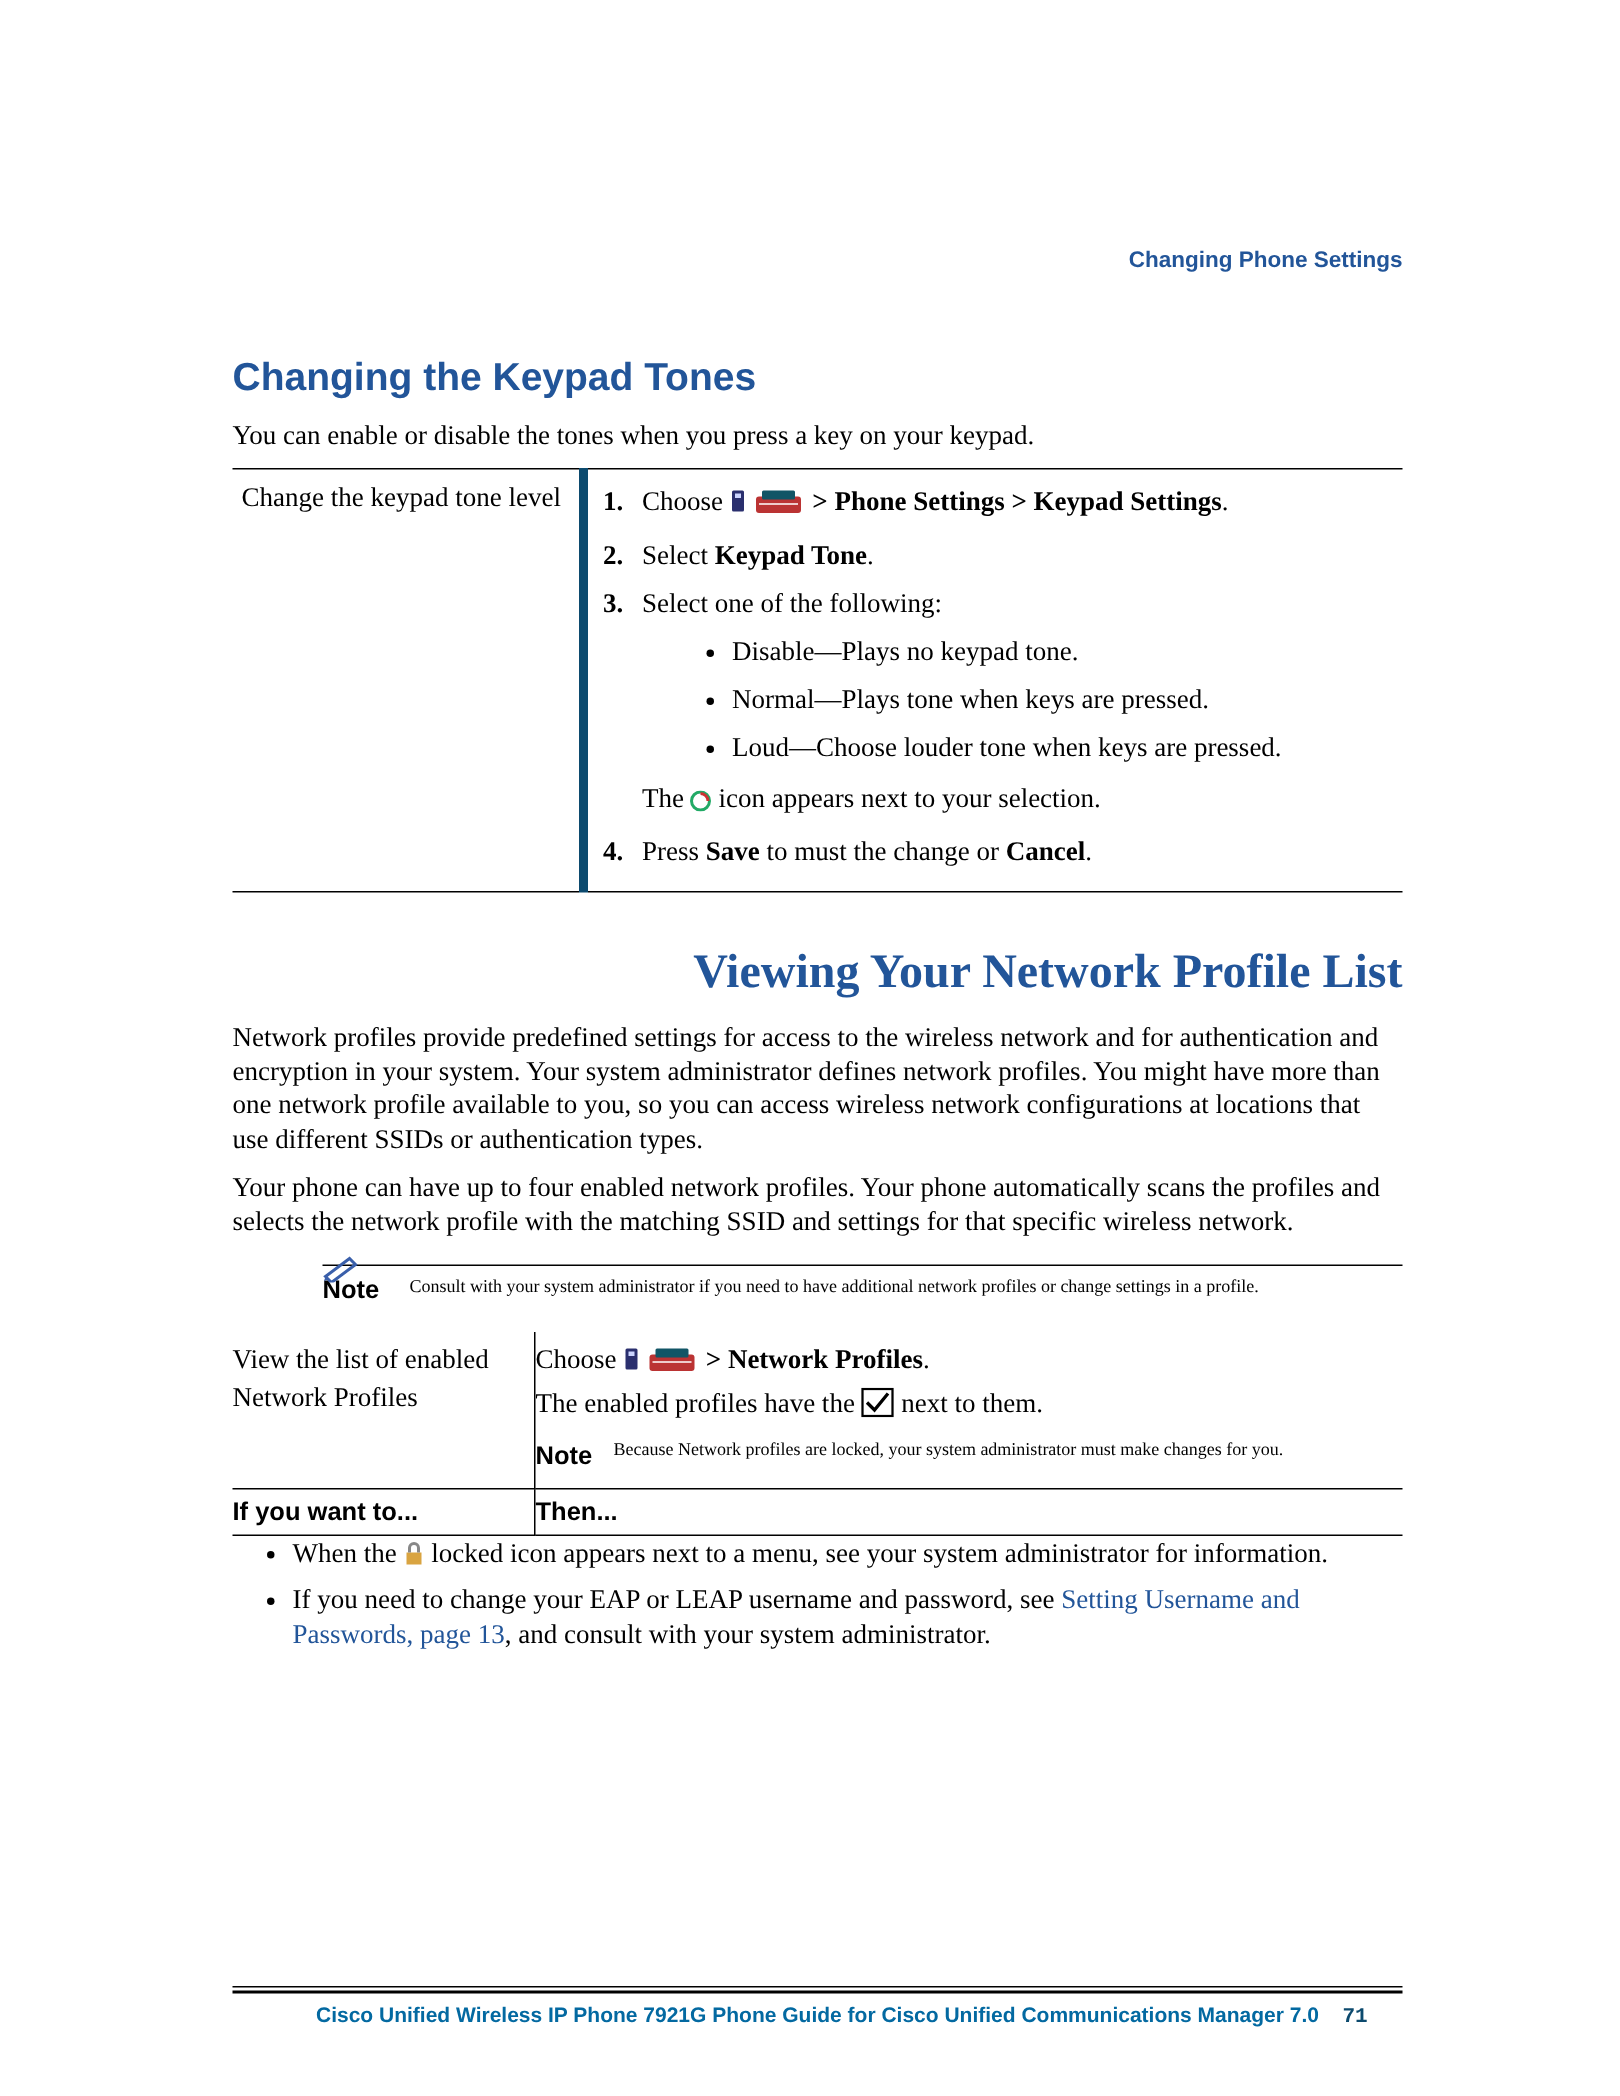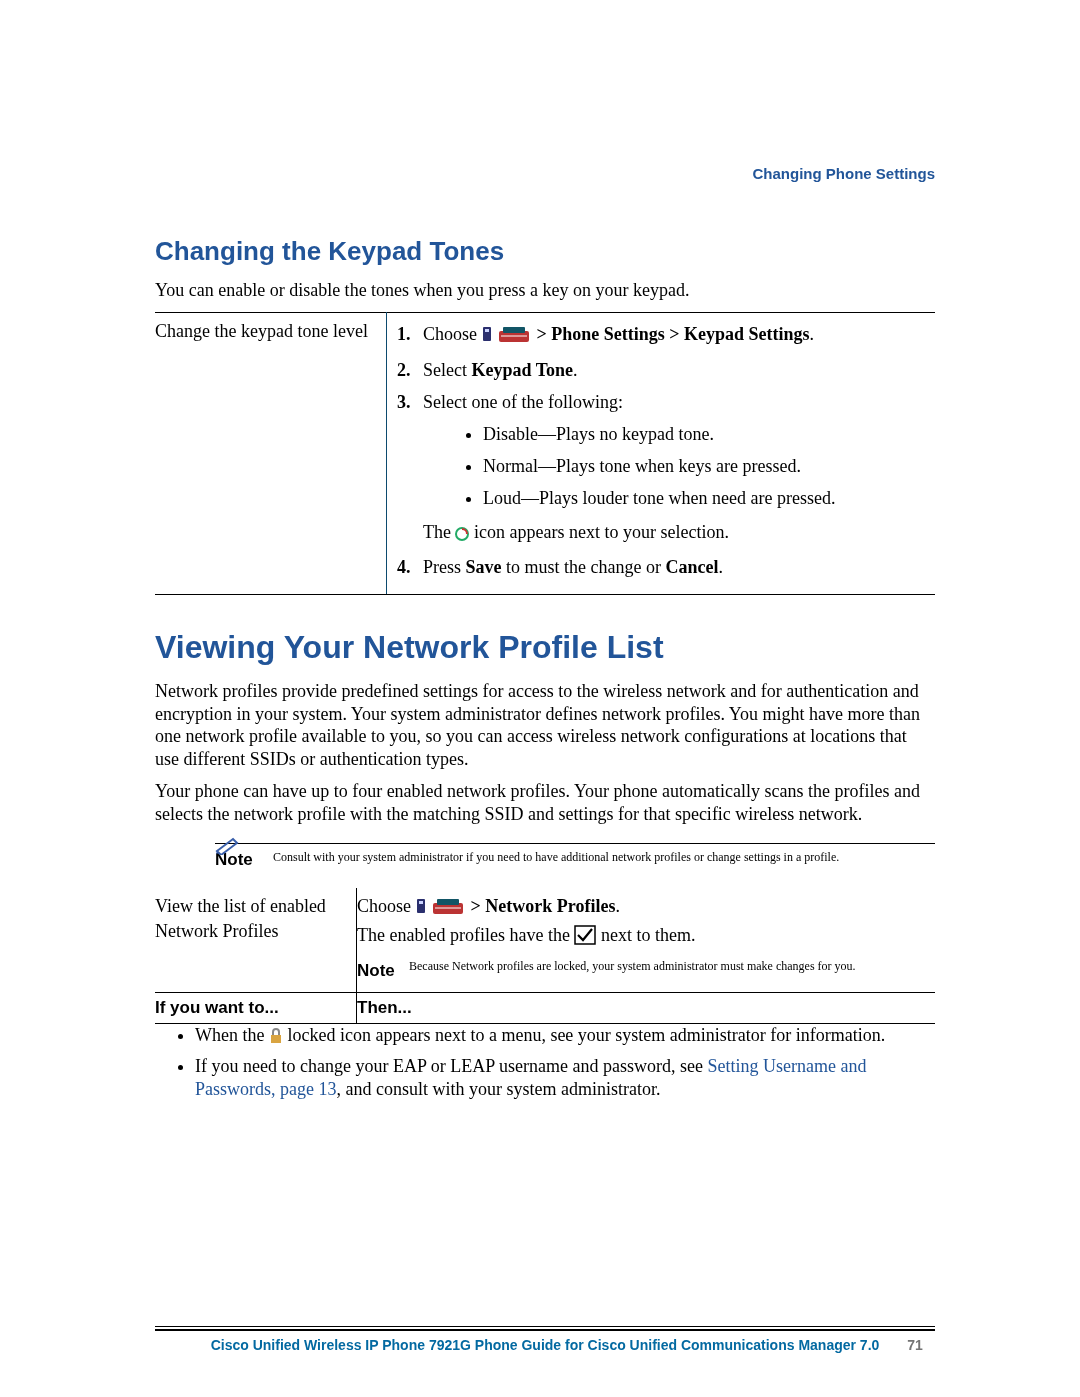--- a/index.html
+++ b/index.html
@@ -38,46 +38,48 @@
     right: var(--right-pad);
   }
   h2.sec-h {
     font-family: Arial, Helvetica, sans-serif;
     font-weight: bold;
     color: var(--cisco-blue);
     font-size: 26px;
     margin: 0 0 12px 0;
   }
   h1.sec-h {
-    font-family: Liberation Sans, sans-serif;
+    font-family: Liberation Serif, serif;
     font-weight: bold;
     color: var(--cisco-blue);
     font-size: 32px;
     margin: 34px 0 14px 0;
+    text-align: right;
   }
   p.body {
     font-size: 18px;
     line-height: 1.25;
     margin: 0 0 10px 0;
   }
   
   table.proc {
     border-collapse: collapse;
     width: 100%;
     font-size: 18px;
   }
   table.proc td {
     border-top: 1px solid #000;
     border-bottom: 1px solid #000;
     vertical-align: top;
     padding: 8px 6px 8px 0;
   }
   table.proc td.left {
     width: 225px;
-    border-right: 1px solid #0c4a6e;
+    border-right: 6px solid #0c4a6e;
+    text-align: center;
   }
   ol.steps {
     margin: 0;
     padding-left: 28px;
   }
   ol.steps > li {
     font-weight: bold;
     padding-left: 8px;
     margin-bottom: 6px;
     line-height: 1.45;
@@ -214,21 +216,21 @@
     border-top: 2px solid #000;
     padding-top: 6px;
     display: flex;
     justify-content: space-between;
     align-items: baseline;
     font-family: Arial, Helvetica, sans-serif;
     font-weight: bold;
     font-size: 14px;
   }
   .footer .booktitle { color: #0369a1; flex:1; text-align:center;}
-  .footer .pagenum { color: #737373; width:40px; text-align:center;}
+  .footer .pagenum { color: #0c4a6e; width:40px; text-align:left;font-family:Liberation Mono, monospace;}
   .footer::before{
     content:"";
     position:absolute;
     left:0; right:0; top:-5px;
     border-top:1px solid #000;
   }
 </style>
 </head>
 <body>
 
@@ -264,21 +266,21 @@
               <b class="term"> &gt; Phone Settings &gt; Keypad Settings</b><span>.</span>
             </li>
             <li>
               <span>Select </span><b class="term">Keypad Tone</b><span>.</span>
             </li>
             <li>
               <span>Select one of the following:</span>
               <ul class="opts">
                 <li>Disable—Plays no keypad tone.</li>
                 <li>Normal—Plays tone when keys are pressed.</li>
-                <li>Loud—Plays louder tone when need are pressed.</li>
+                <li>Loud—Choose louder tone when keys are pressed.</li>
               </ul>
               <span class="step-aux">
                 <span>The </span>
                 <span class="icon-select">
                   <svg width="14" height="14">
                         <circle cx="7" cy="7" r="6" fill="none" stroke="#2a6" stroke-width="2"></circle>
                         <path d="M7 2 A5 5 0 0 1 12 7" stroke="#c33" stroke-width="2" fill="none"></path>
                       </svg>
                 </span>
                 <span> icon appears next to your selection.</span>

